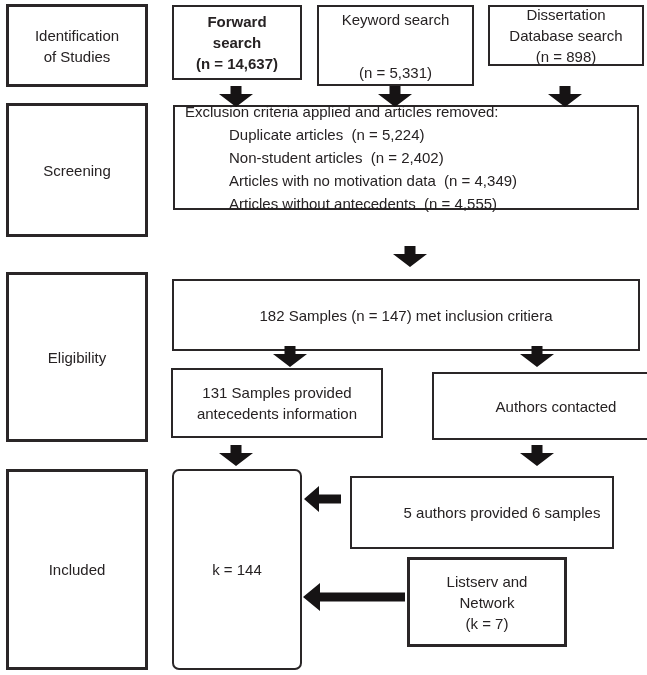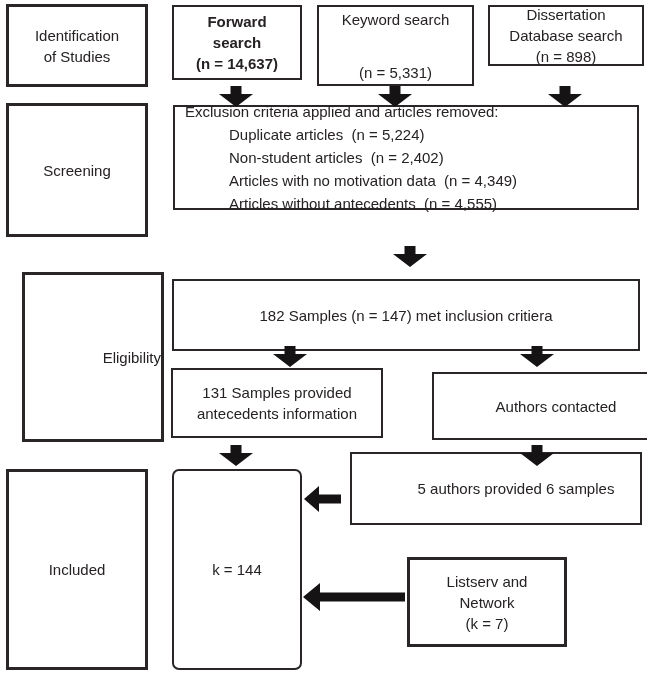--- a/index.html
+++ b/index.html
@@ -10,40 +10,40 @@
   .box{
     position:absolute;box-sizing:border-box;border:2px solid #2a2627;background:#fff;
     display:flex;flex-direction:column;align-items:center;justify-content:center;
     text-align:center;font-size:15px;line-height:21px;
   }
   .stage{border-width:3px;}
   .thick{border-width:3px;}
   
   #stage-identification{left:6px;top:4px;width:142px;height:83px;}
   #stage-screening{left:6px;top:103px;width:142px;height:134px;}
-  #stage-eligibility{left:22px;top:272px;width:142px;height:170px;align-items:flex-end;}
+  #stage-eligibility{left:6px;top:272px;width:142px;height:170px;}
   #stage-included{left:6px;top:469px;width:142px;height:201px;text-align:right;}
   
   #src-forward{left:172px;top:5px;width:130px;height:75px;font-weight:bold;}
   #src-keyword{left:317px;top:5px;width:157px;height:81px;gap:32px;}
   #src-dissertation{left:488px;top:5px;width:156px;height:61px;}
   
   #exclusion-box{
     left:173px;top:105px;width:466px;height:105px;
     align-items:stretch;text-align:left;justify-content:center;
     padding:6px 10px;line-height:23px;
   }
   .excl-item{margin-left:44px;white-space:pre;}
   
   #inclusion-box{left:172px;top:271px;width:468px;height:72px;margin-top:8px;}
   #sufficient-box{left:171px;top:368px;width:212px;height:70px;}
   #authors-box{left:432px;top:372px;width:248px;height:68px;}
   
   #k-box{left:172px;top:469px;width:130px;height:201px;border-radius:7px;}
-  #provided-box{left:350px;top:452px;width:292px;height:73px;padding-left:40px;}
+  #provided-box{left:350px;top:476px;width:264px;height:73px;padding-left:40px;}
   #listserv-box{left:407px;top:557px;width:160px;height:90px;}
   .arrow{position:absolute;}
   .arrow svg{display:block;}
   .arrow path{fill:#161314;}
 </style>
 </head>
 <body>
 
 <div id="canvas">
 

